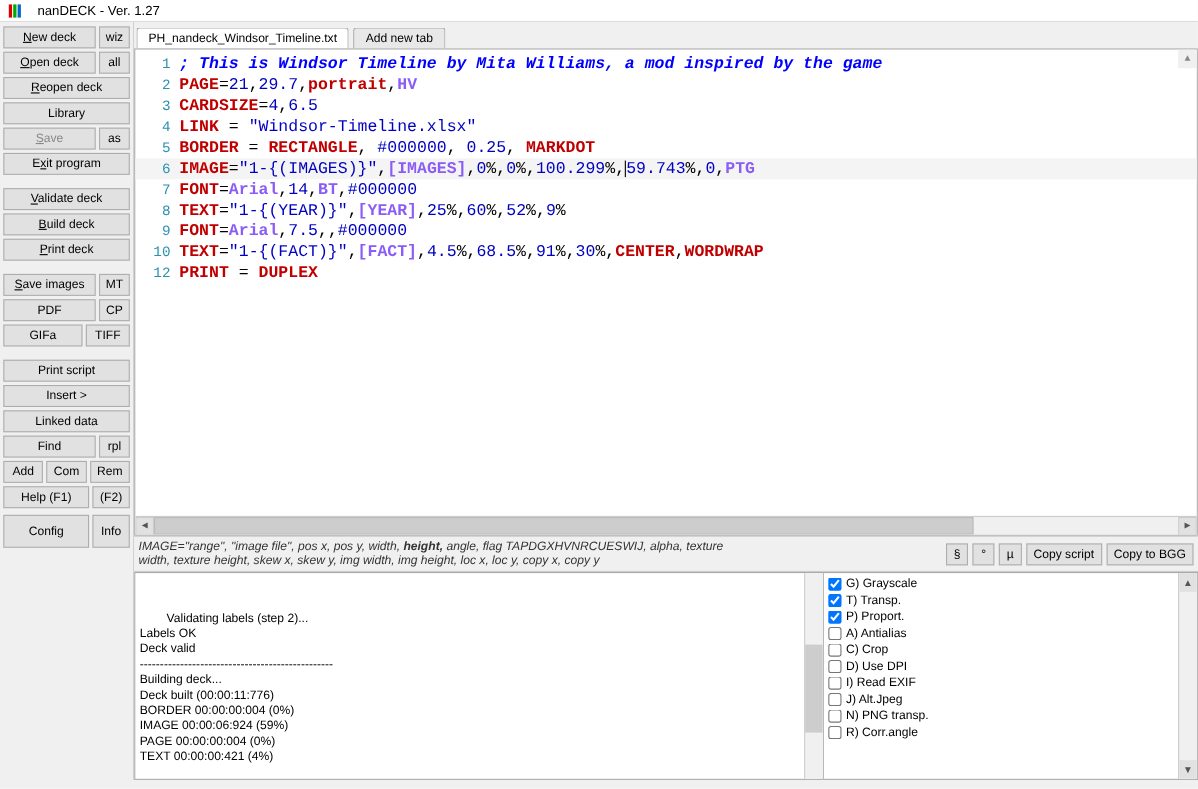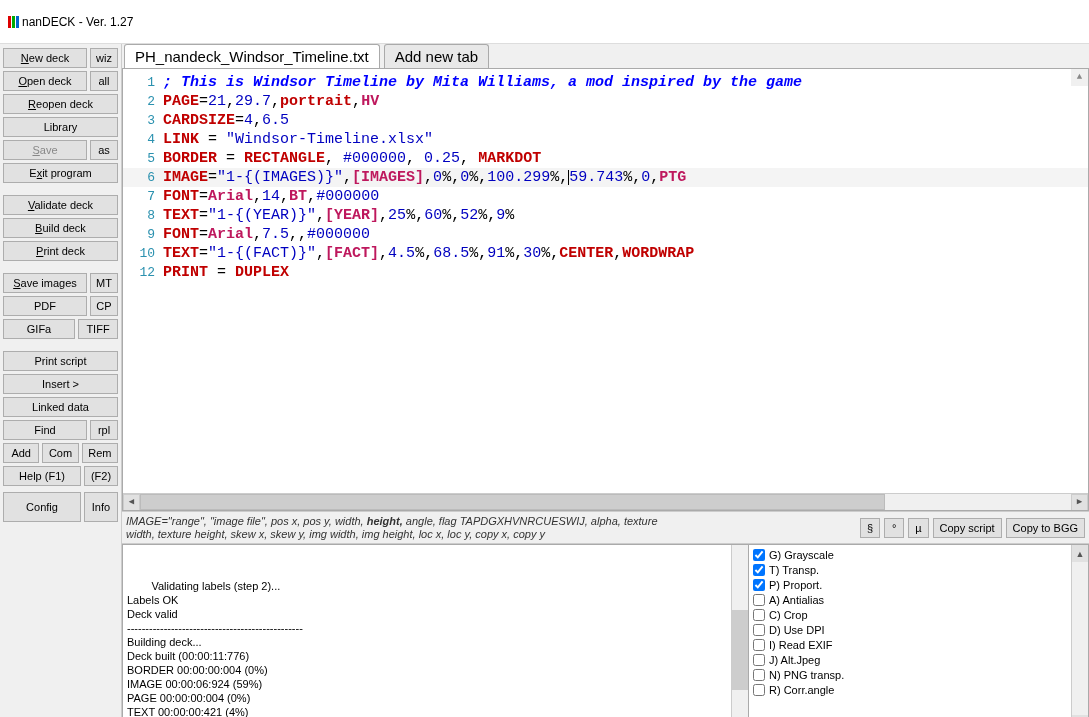--- a/index.html
+++ b/index.html
@@ -7,25 +7,25 @@
     font-family: "Segoe UI", Tahoma, sans-serif;
     font-size: 11px;
     background: #f0f0f0;
     color: #000;
     width: 1089px;
     height: 717px;
     overflow: hidden;
   }
   .titlebar {
     background: #fff;
-    height: 44px;
+    height: 20px;
     display: flex;
     align-items: center;
     padding: 0 6px;
-    gap: 0;
+    gap: 12px;
     border-bottom: 1px solid #ddd;
   }
   .titlebar .logo {
     width: 16px; height: 16px;
     display: inline-flex; align-items: center; justify-content: center;
   }
   .titlebar .title { font-size: 12px; }
   .main {
     display: flex;
     height: calc(100% - 28px);
@@ -70,21 +70,21 @@
     height: 24px;
     background: #f0f0f0;
     gap: 4px;
     padding-left: 2px;
   }
   .tab {
     background: #fff;
     border: 1px solid #aaa;
     border-bottom: none;
     padding: 3px 10px;
-    font-size: 15px;
+    font-size: 11px;
     border-radius: 3px 3px 0 0;
     cursor: pointer;
   }
   .tab.inactive { background: #e8e8e8; }
   .editor {
     background: #fff;
     border: 1px solid #aaa;
     flex: 1;
     overflow: hidden;
     position: relative;
@@ -109,21 +109,21 @@
     color: #2b91af;
     font-size: 13px;
     flex-shrink: 0;
     user-select: none;
   }
   .codetext { flex: 1; white-space: pre; }
   .c-comment { color: #0000ff; font-style: italic; font-weight: bold; }
   .c-keyword { color: #c00000; font-weight: bold; }
   .c-num { color: #0000c0; }
   .c-str { color: #0000c0; }
-  .c-ident { color: #be185d; font-weight: bold; }
+  .c-ident { color: #8b5cf6; font-weight: bold; }
   .c-const { color: #c00000; font-weight: bold; }
   .c-plain { color: #000; }
   .hscroll {
     position: absolute;
     left: 0; right: 0; bottom: 0;
     height: 17px;
     background: #f0f0f0;
     border-top: 1px solid #ccc;
     display: flex;
     align-items: center;

